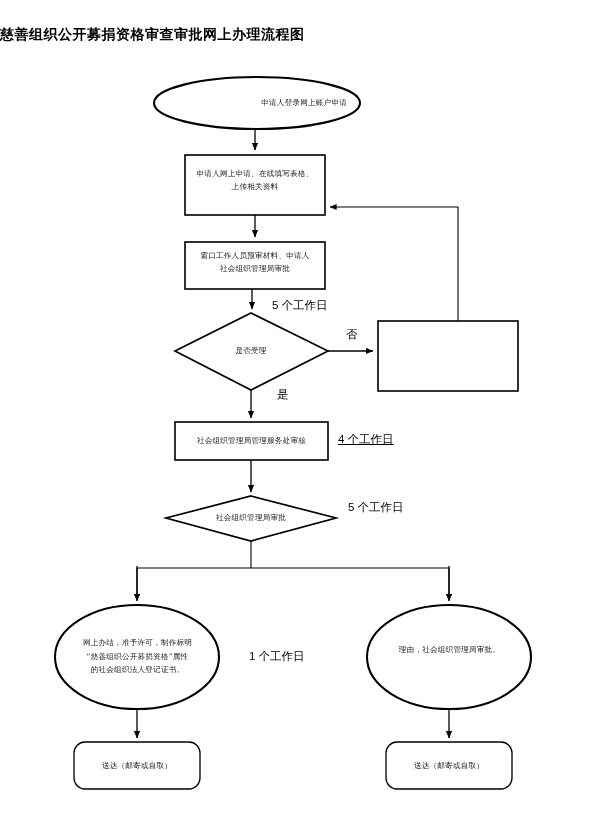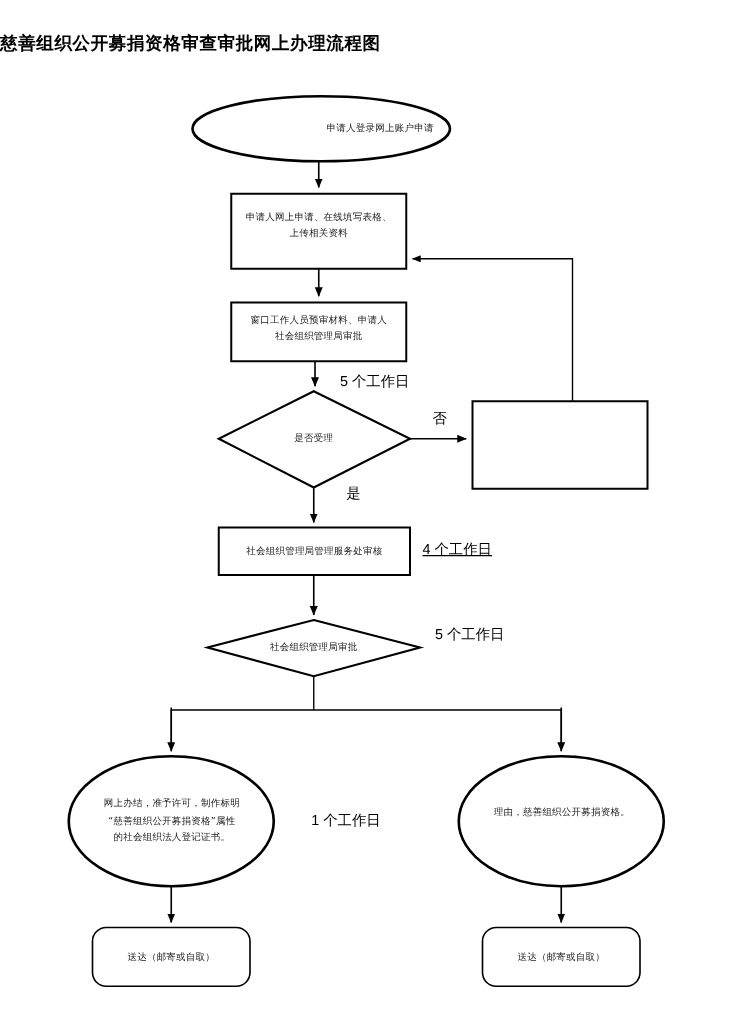--- a/index.html
+++ b/index.html
@@ -175,21 +175,21 @@
     <div>社会组织管理局审批</div>
   </div>
 
   <div class="node-label tight" style="left:59px; top:636px; width:157px;">
     <div>网上办结，准予许可，制作标明</div>
     <div>“慈善组织公开募捐资格”属性</div>
     <div>的社会组织法人登记证书。</div>
   </div>
 
   <div class="node-label tight" style="left:372px; top:643px; width:155px;">
-    <div>理由，慈善组织公开募捐资格。</div>
+    <div>理由，社会组织管理局审批。</div>
   </div>
 
   <div class="node-label" style="left:79px; top:760px; width:116px;">
     <div>送达（邮寄或自取）</div>
   </div>
 
   <div class="node-label" style="left:391px; top:760px; width:116px;">
     <div>送达（邮寄或自取）</div>
   </div>
 

